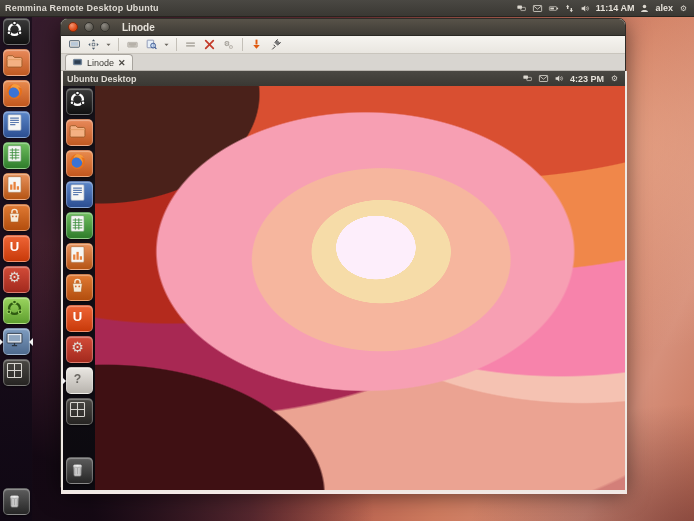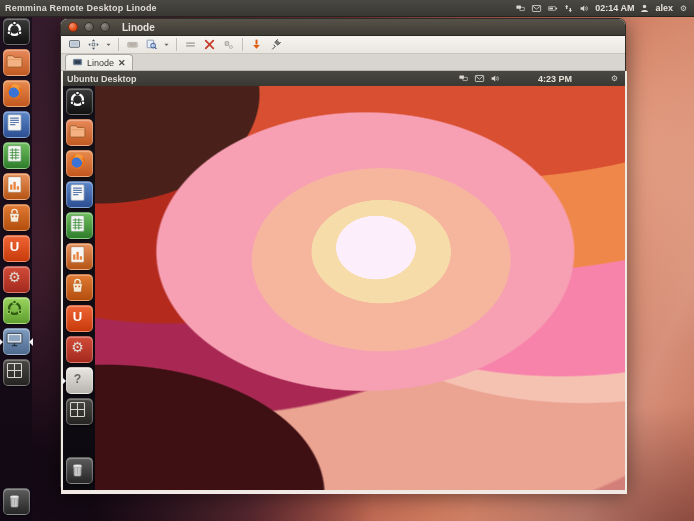--- a/index.html
+++ b/index.html
@@ -74,21 +74,21 @@
     border-radius:4px 4px 0 0;font-size:9px;color:#3a3833;}
   .tab .tabico{width:11px;height:11px;}
   .tab .tabico svg{width:11px;height:11px;display:block;}
   .tab .tlabel{font-weight:normal;}
   .tab .tclose{font-weight:bold;font-size:9px;color:#4a4843;cursor:default;}
   
   .remote{position:relative;height:421px;background:#efe9e4;
     border-left:2px solid #efe9e4;border-right:2px solid #efe9e4;border-bottom:2px solid #f3e9e6;box-sizing:content-box;width:562px;}
   .rpanel{position:absolute;left:0;top:0;width:562px;height:15px;z-index:55;
     background:linear-gradient(#4a4843,#3a3833);display:flex;align-items:center;
-    color:#dfdbd4;font-size:9px;font-weight:bold;gap:32px;}
+    color:#dfdbd4;font-size:9px;font-weight:bold;}
   .rpanel .apptitle{margin-left:4px;}
   .rpanel .spacer{flex:1;}
   .wallpaper{position:absolute;left:32px;top:15px;width:530px;height:404px;
     background:
       radial-gradient(40px 32px at 53% 40%, #fdeefb 99%, rgba(253,238,251,0) 100%),
       radial-gradient(70px 52px at 54% 41%, #f6dca8 99%, rgba(246,220,168,0) 100%),
       radial-gradient(130px 92px at 54% 43%, #f6b69e 99%, rgba(246,182,158,0) 100%),
       radial-gradient(210px 140px at 51% 41%, #f79fb3 99%, rgba(247,159,179,0) 100%),
       radial-gradient(160px 110px at 1% 2%, #4a211a 99%, rgba(74,33,26,0) 100%),
       radial-gradient(220px 130px at 2% 101%, #3f1013 99%, rgba(63,16,19,0) 100%),
@@ -106,21 +106,21 @@
       radial-gradient(440px 260px at 92% 92%, #c24743 99%, rgba(194,71,67,0) 100%),
       radial-gradient(300px 180px at 103% 103%, #753f4b 99%, rgba(117,63,75,0) 100%),
       #8d5573;}
 </style>
 </head>
 <body>
 
 <div class="screen">
 
   <div class="hpanel">
-    <span class="apptitle">Remmina Remote Desktop Linode</span>
+    <span class="apptitle">Remmina Remote Desktop Ubuntu</span>
     <span class="spacer"></span>
     <span class="ptray" id="host-tray">
         <span class="ico">
           <svg viewBox="0 0 24 24" xmlns="http://www.w3.org/2000/svg">
             <rect x="3" y="5.5" width="10" height="7" rx="1" fill="#dcd8d0"></rect>
             <rect x="10.5" y="9.5" width="10" height="7" rx="1" fill="none" stroke="#dcd8d0" stroke-width="1.4"></rect>
           </svg>
         </span>
         <span class="ico">
           <svg viewBox="0 0 24 24" xmlns="http://www.w3.org/2000/svg">
@@ -142,21 +142,21 @@
           </svg>
         </span>
         <span class="ico">
           <svg viewBox="0 0 24 24" xmlns="http://www.w3.org/2000/svg">
             <path d="M3.5 9.5v5h3.6l4.4 3.8V5.7L7.1 9.5z" fill="#dcd8d0"></path>
             <path d="M14 9a4.2 4.2 0 010 6M16.5 7a7.5 7.5 0 010 10" fill="none" stroke="#dcd8d0" stroke-width="1.5"></path>
           </svg>
         </span>
       </span>
     <span class="ptray">
-      <span class="pclock">02:14 AM</span>
+      <span class="pclock">11:14 AM</span>
     </span>
     <span class="ptray" id="host-user-tray">
         <span class="ico">
           <svg viewBox="0 0 24 24" xmlns="http://www.w3.org/2000/svg">
             <circle cx="12" cy="7.5" r="3.8" fill="#dcd8d0"></circle>
             <path d="M4.5 19.5c0-5.5 15-5.5 15 0z" fill="#dcd8d0"></path>
           </svg>
         </span>
       <span class="puser">alex</span>
     </span>

